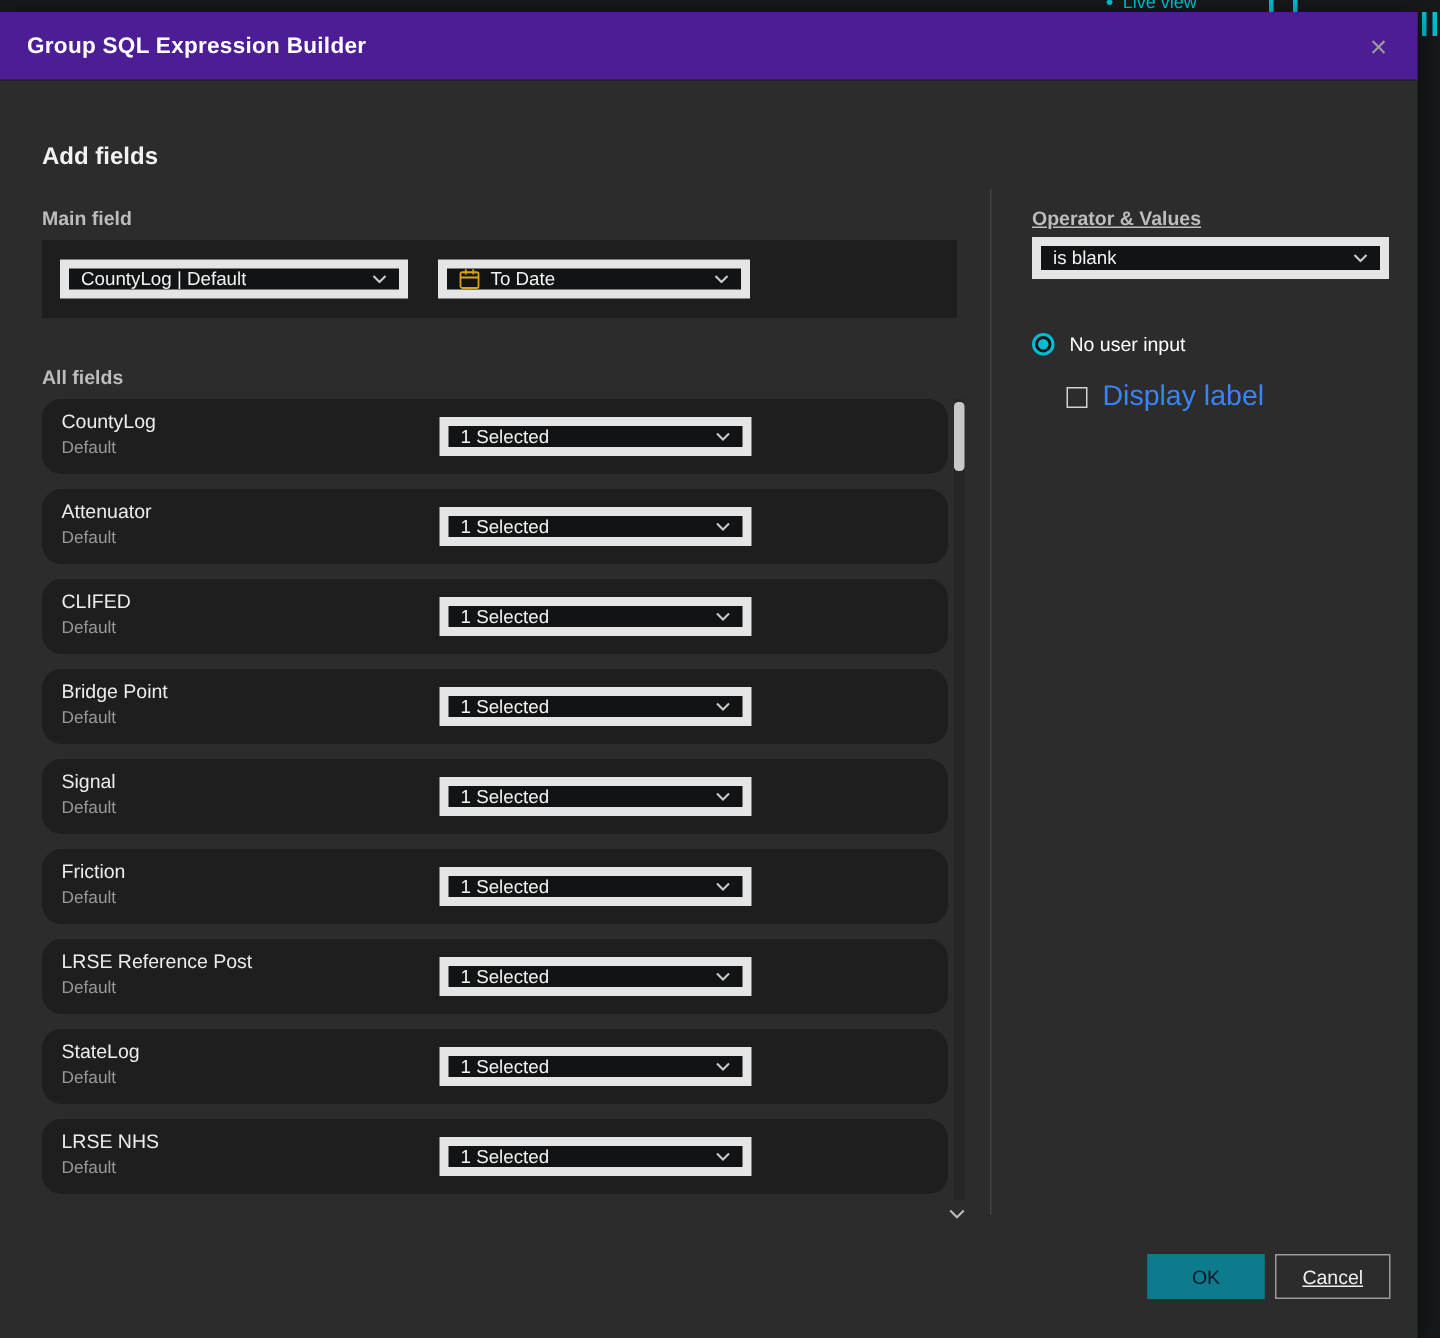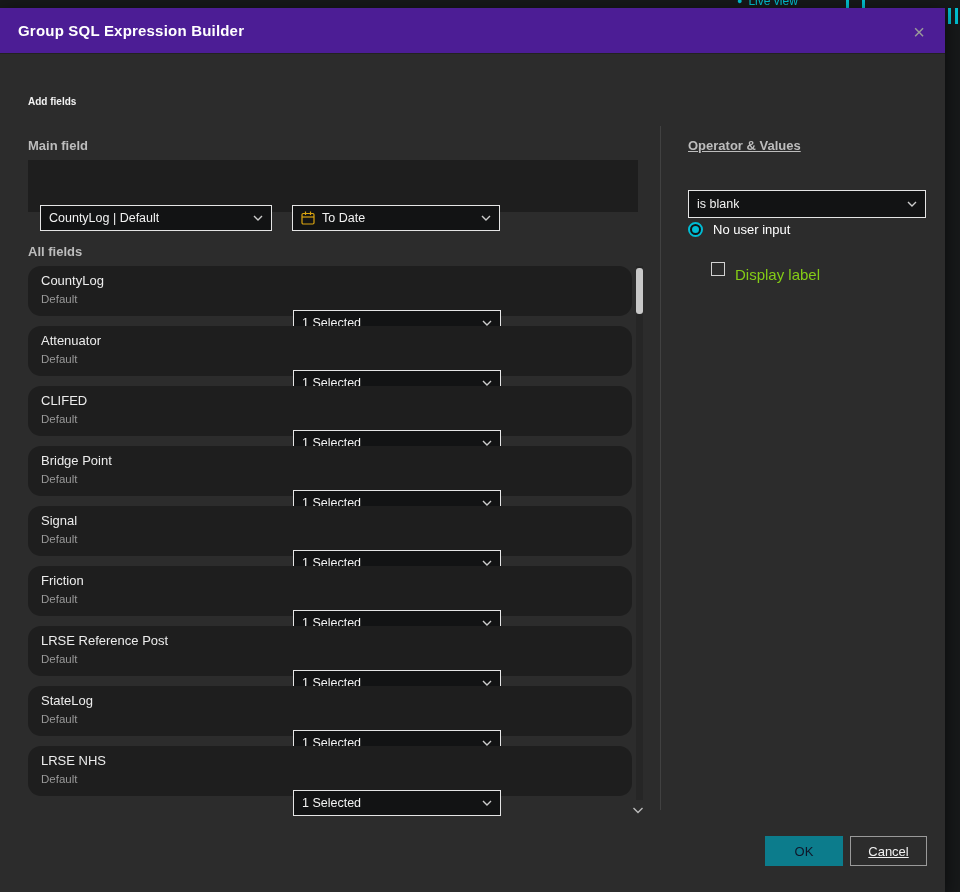--- a/index.html
+++ b/index.html
@@ -26,28 +26,28 @@
     position:absolute; left:0; top:0; right:0; height:46px;
     background:#4c1d95; display:flex; align-items:center;
     padding:0 18px; border-bottom:1px solid #222;
   }
   .dialog-title { color:#ffffff; font-size:15px; font-weight:700; letter-spacing:.2px; }
   .close-btn {
     position:absolute; right:14px; top:12px; width:24px; height:24px;
     color:#9a9a9a; font-size:20px; line-height:24px; text-align:center; cursor:pointer;
   }
 
-  .section-heading { position:absolute; left:28px; top:88px; color:#f2f2f2; font-size:10px; font-weight:700; }
+  .section-heading { position:absolute; left:28px; top:88px; color:#f2f2f2; font-size:16px; font-weight:700; }
   .field-label { position:absolute; color:#bdbdbd; font-size:13px; font-weight:700; }
 
   
   .dd {
-    position:absolute; height:26px; background:#121314; border:1px solid #e5e5e5;
+    position:absolute; height:26px; background:#121314; border:6px solid #e5e5e5;
     color:#f2f2f2; font-size:12.5px; display:flex; 
-    justify-content:space-between; padding:0 8px; cursor:pointer;margin-top:32px;
+    justify-content:space-between; padding:0 8px; cursor:pointer;
   }
   .dd .dd-left { display:flex; align-items:center; gap:7px; overflow:hidden; white-space:nowrap; }
   .chev { display:flex; align-items:center; margin-left:8px; flex:0 0 auto; }
 
   .main-panel { position:absolute; left:28px; top:152px; width:610px; height:52px; background:#1e1e1e; }
   .dd-mainfield { left:12px; top:13px; width:232px; }
   .dd-todate   { left:264px; top:13px; width:208px; }
 
   
   .list { position:absolute; left:28px; top:258px; width:604px; }
@@ -68,21 +68,21 @@
   .radio-row { position:absolute; left:688px; top:214px; display:flex; align-items:center; gap:10px; cursor:pointer; }
   .radio {
     width:15px; height:15px; border-radius:50%; border:2px solid #00bcd4;
     display:flex; align-items:center; justify-content:center; background:#121314;
   }
   .radio-dot { width:7px; height:7px; border-radius:50%; background:#00bcd4; }
   .radio-label { color:#ffffff; font-size:13px; }
 
   .check-row { position:absolute; left:711px; top:246px; display:flex; align-items:center; gap:10px; cursor:pointer; }
   .checkbox { width:14px; height:14px; border:1.5px solid #d2d2d2; background:transparent; }
-  .check-label { color:#84cc16; font-size:15px;margin-top:12px; }
+  .check-label { color:#3b82f6; font-size:19px; }
 
   
   .btn { position:absolute; height:30px; font-size:13px; display:flex; align-items:center; justify-content:center; cursor:pointer; }
   .btn-ok { left:765px; top:828px; width:78px; background:#0c7c8c; color:#0f172a; border:1px solid #0c7c8c; }
   .btn-cancel { left:850px; top:828px; width:77px; background:#2c2c2c; color:#f0f0f0; border:1px solid #9a9a9a;text-decoration:underline; }
 </style>
 </head>
 <body>
 
 <div class="backdrop">

